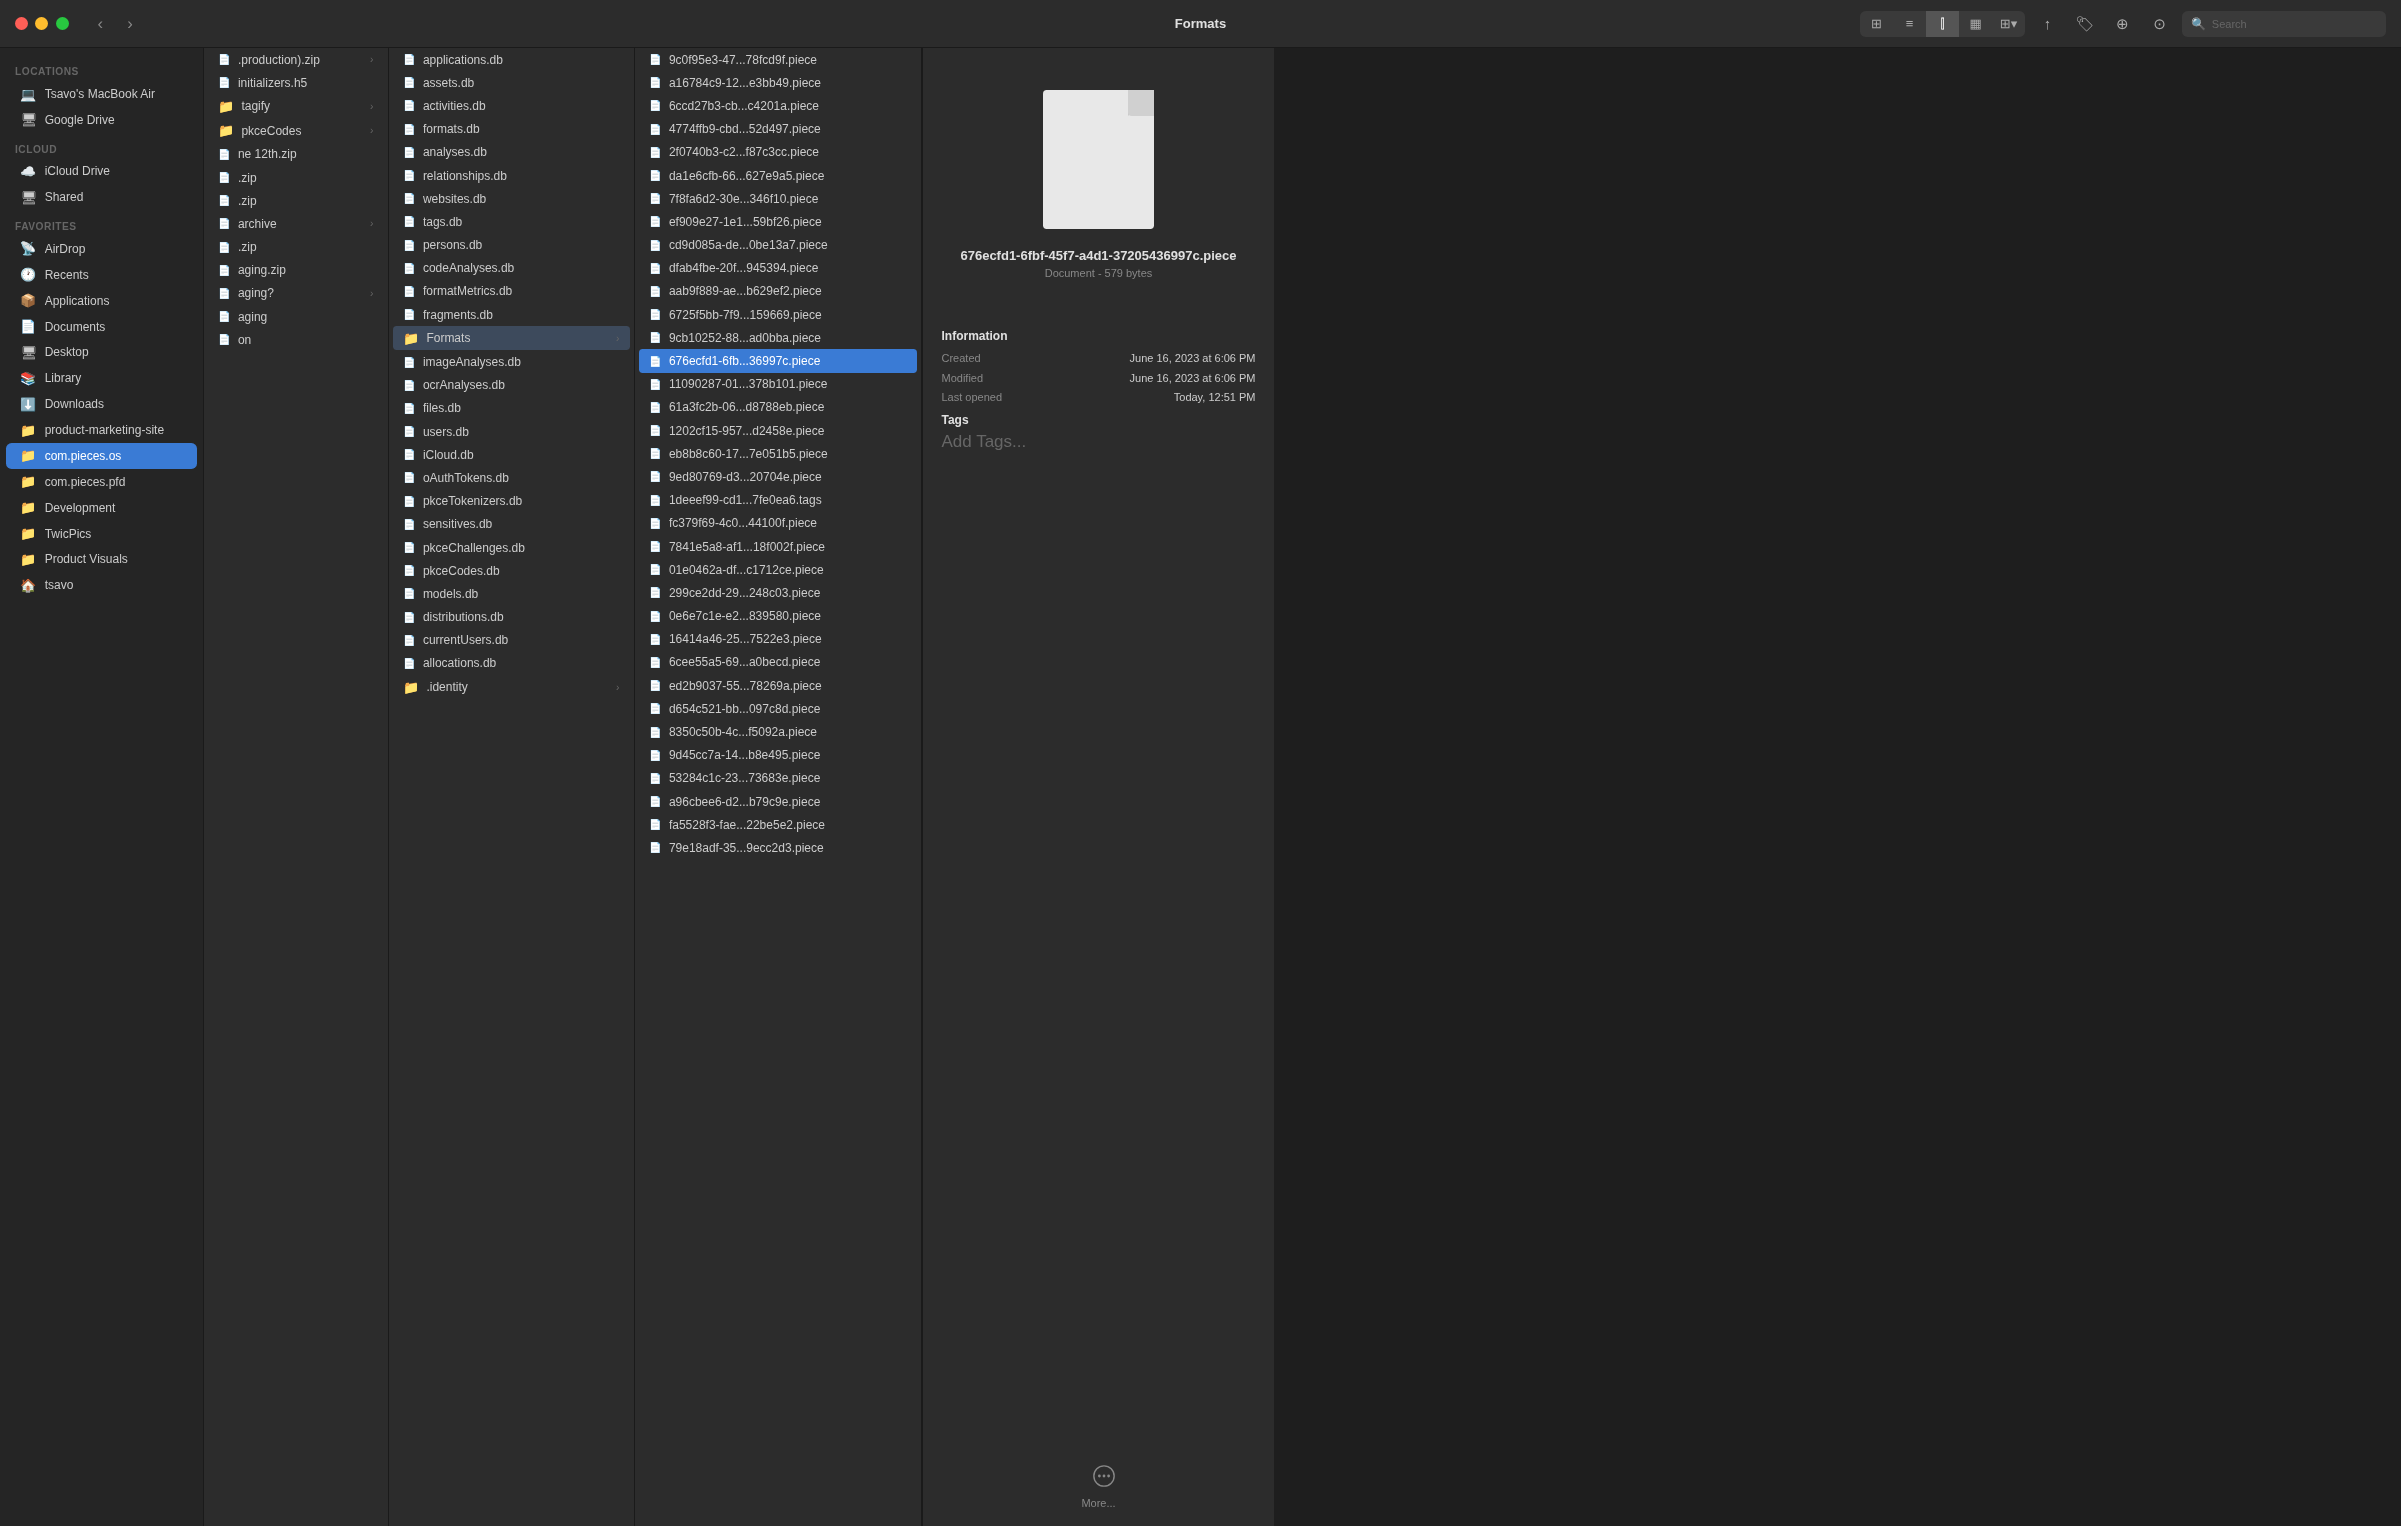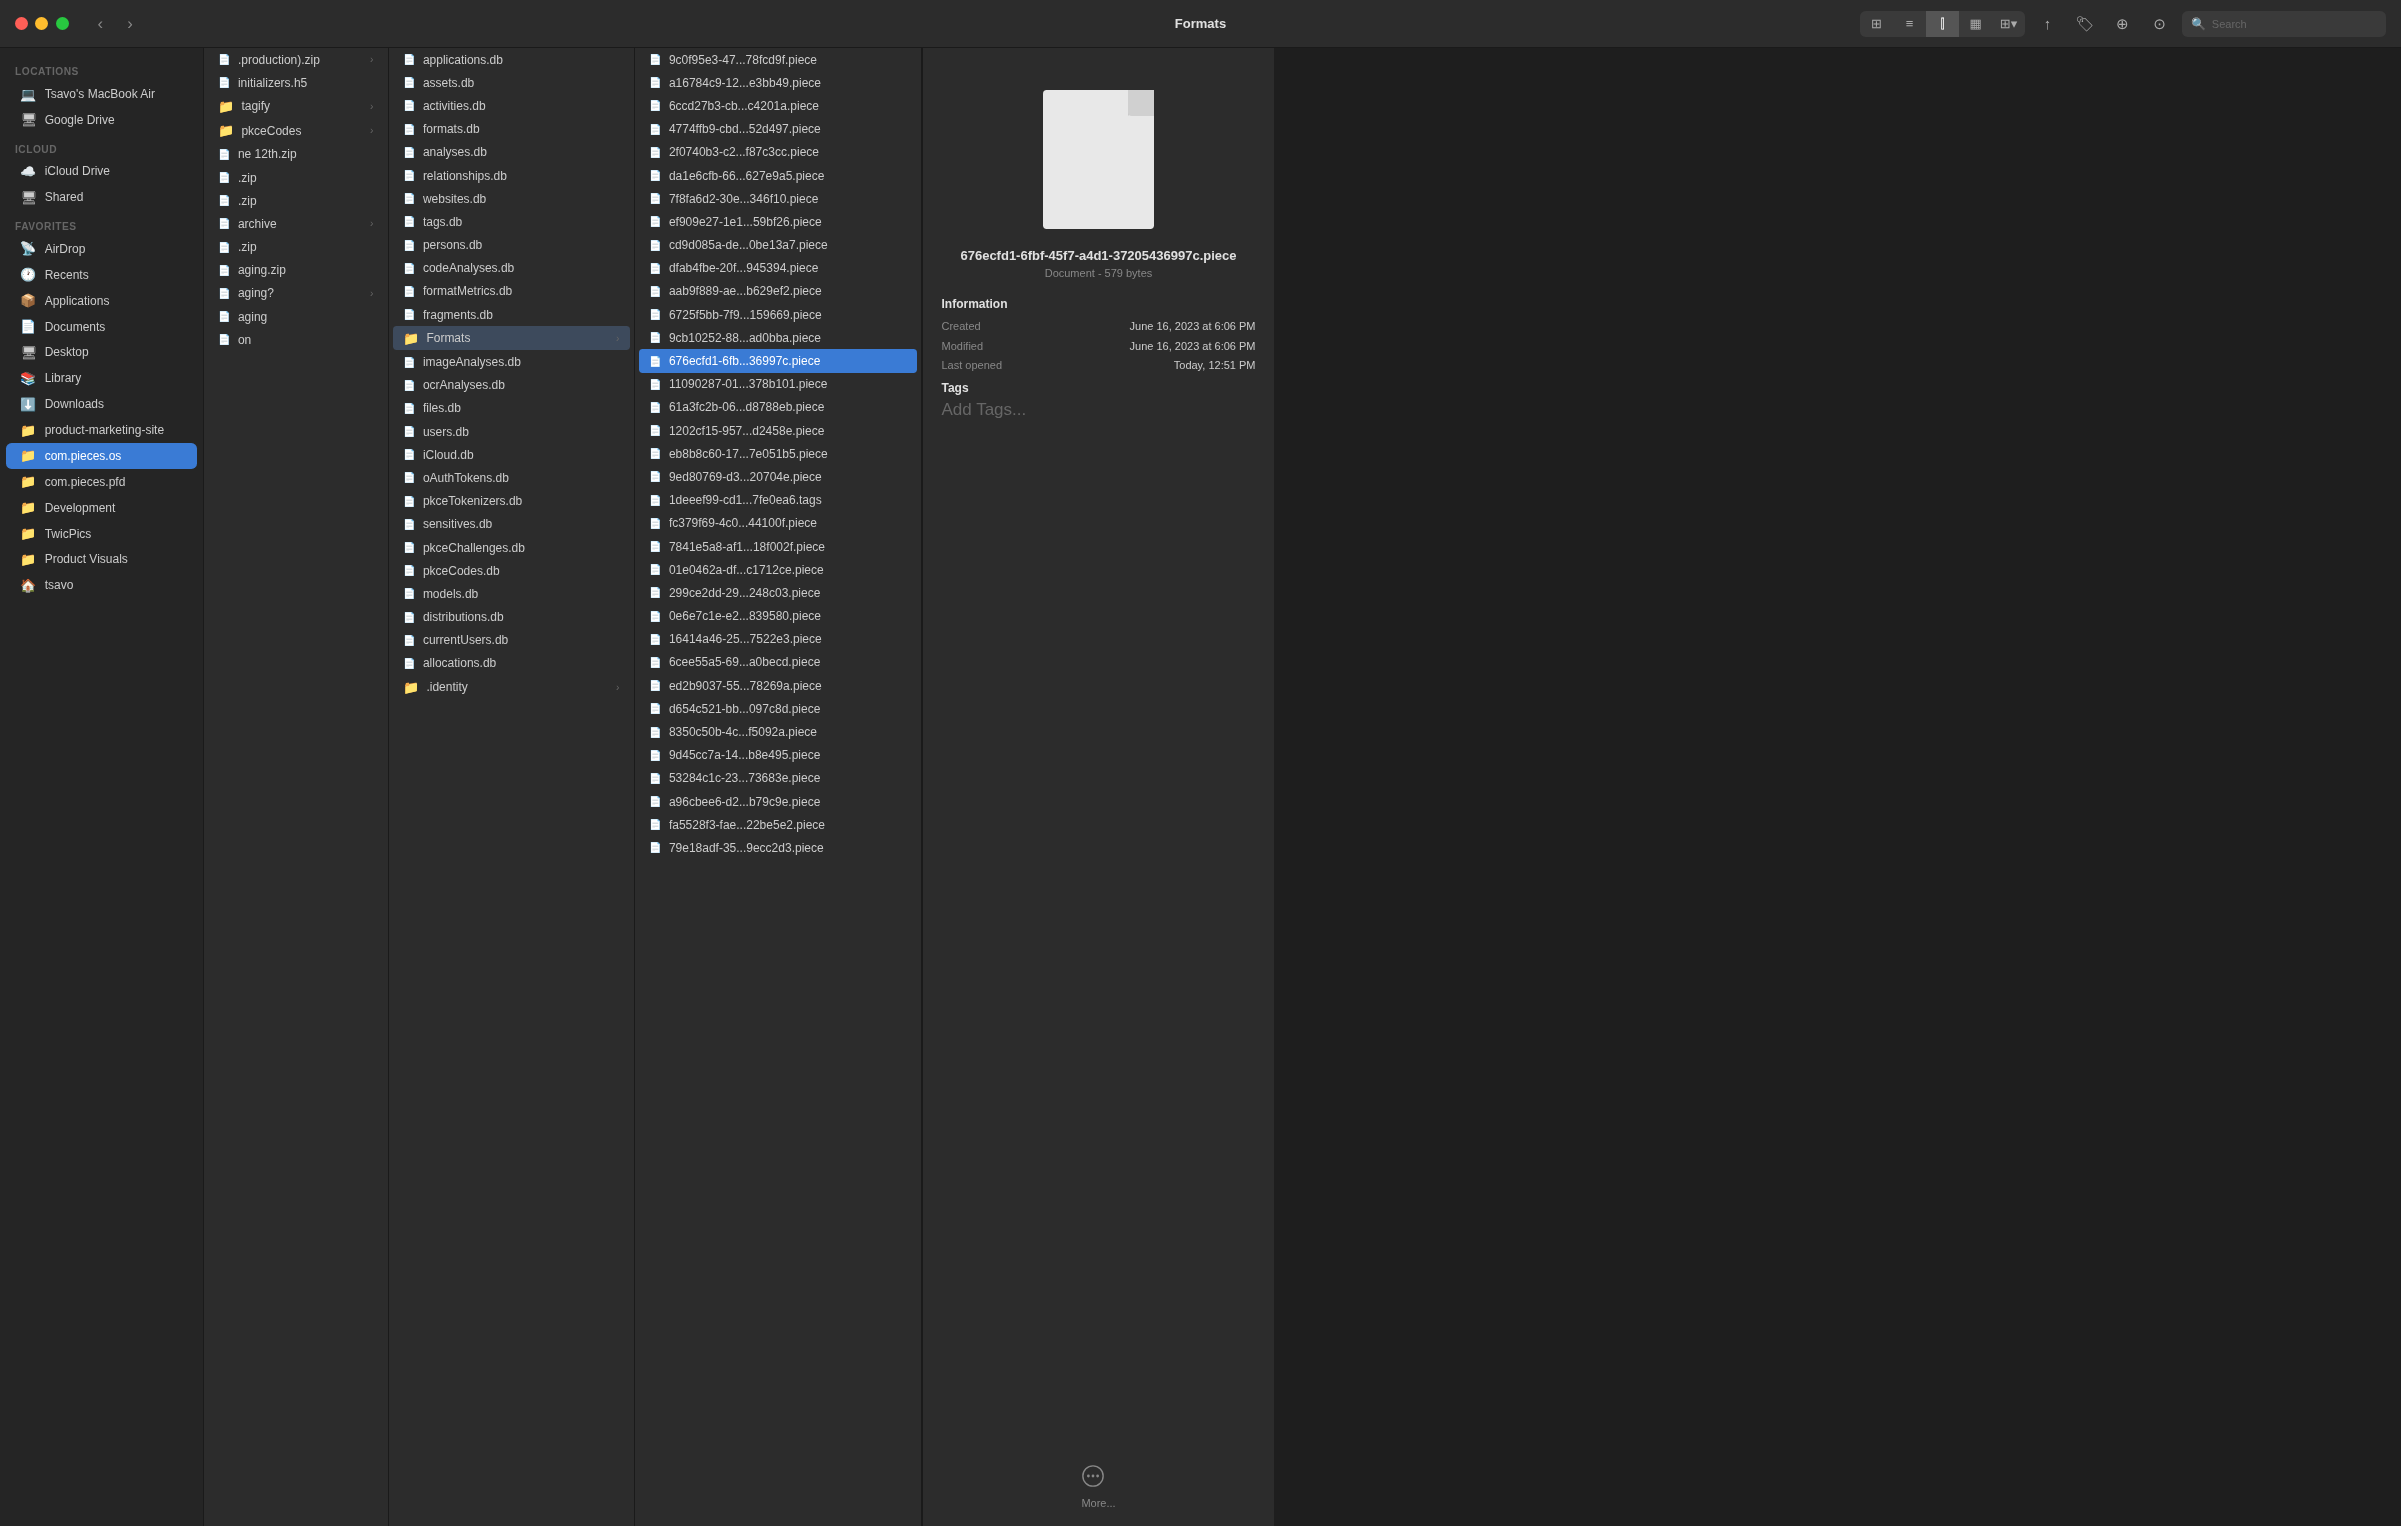--- a/index.html
+++ b/index.html
@@ -301,20 +301,21 @@
       text-align: center;
       margin-bottom: 18.5px;
     }
 
     .preview-section-title {
       font-size: 12px;
       font-weight: 600;
       color: #e0e0e0;
       align-self: flex-start;
       margin-bottom: 9.3px;
+      margin-top: 32px;
     }
 
     .preview-info-row {
       display: flex;
       justify-content: space-between;
       width: 100%;
       margin-bottom: 7.4px;
       font-size: 11px;
     }
     .info-label {
@@ -340,21 +341,21 @@
       margin-bottom: 5.6px;
     }
     .add-tags {
       font-size: 17px;
       color: #666;
     }
 
     .more-btn {
       display: flex;
       flex-direction: column;
-      align-items: flex-start;
+      align-items: flex-end;
       margin-top: auto;
       padding-top: 28px;
       cursor: pointer;
     }
     .more-icon {
       font-size: 20.4px;
       color: #888;
       margin-bottom: 3.7px;
     }
     .more-label {

